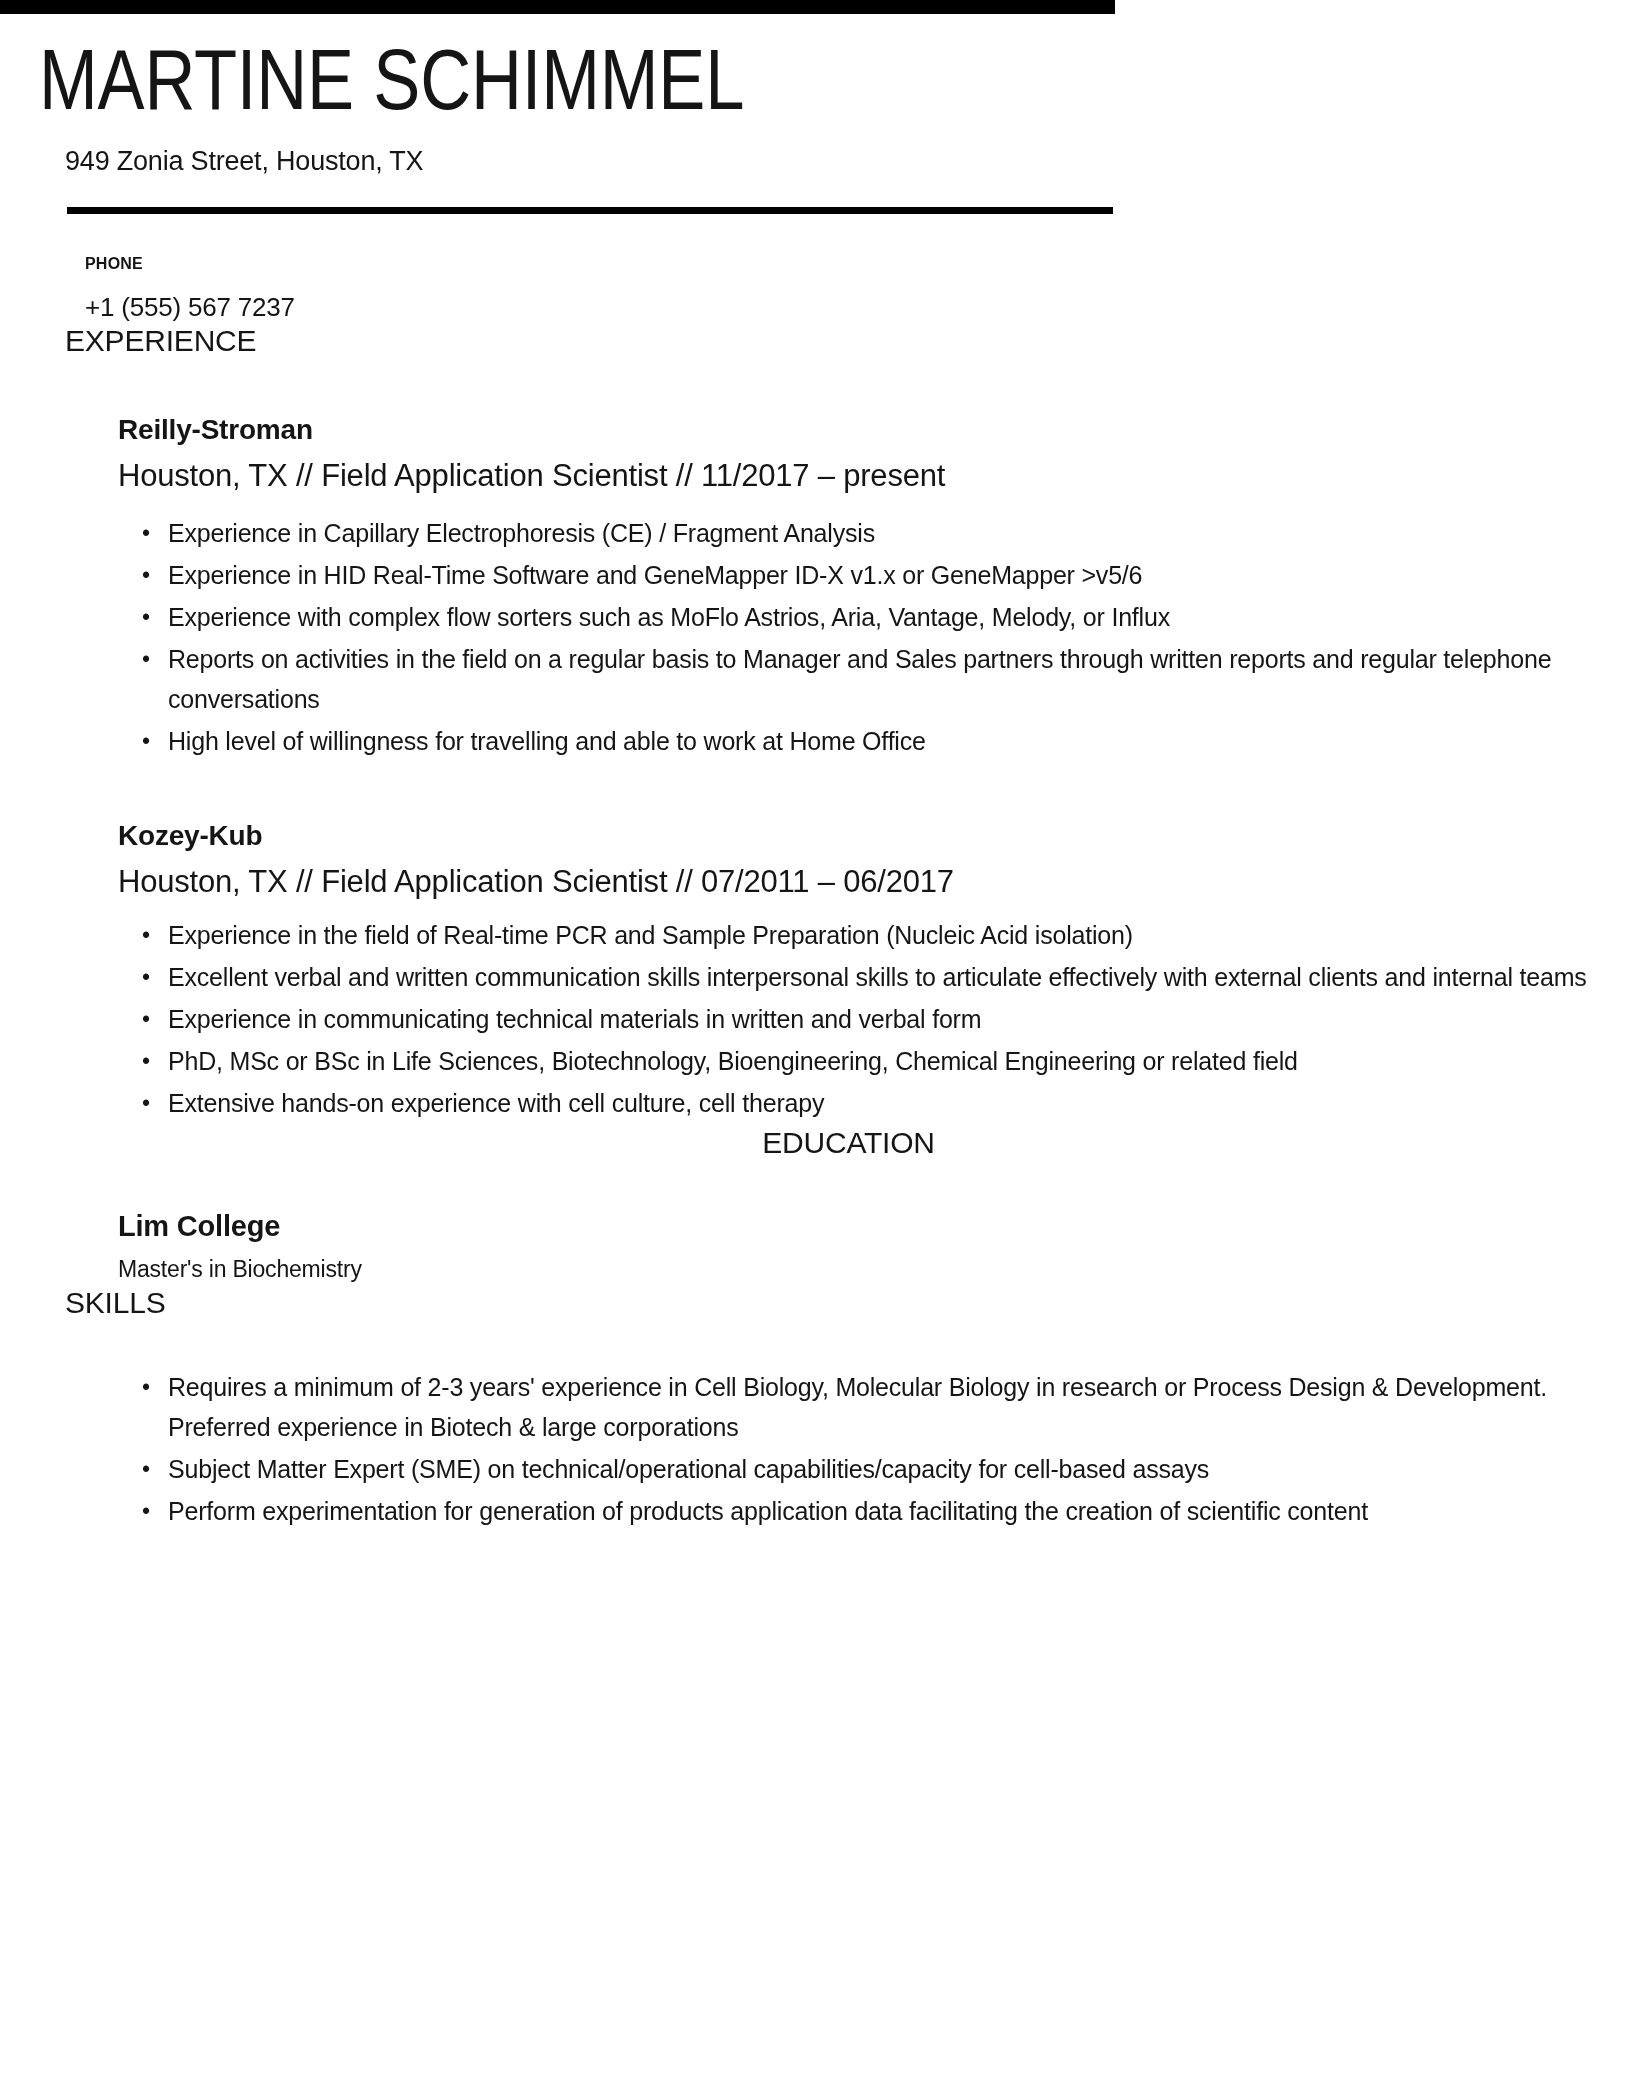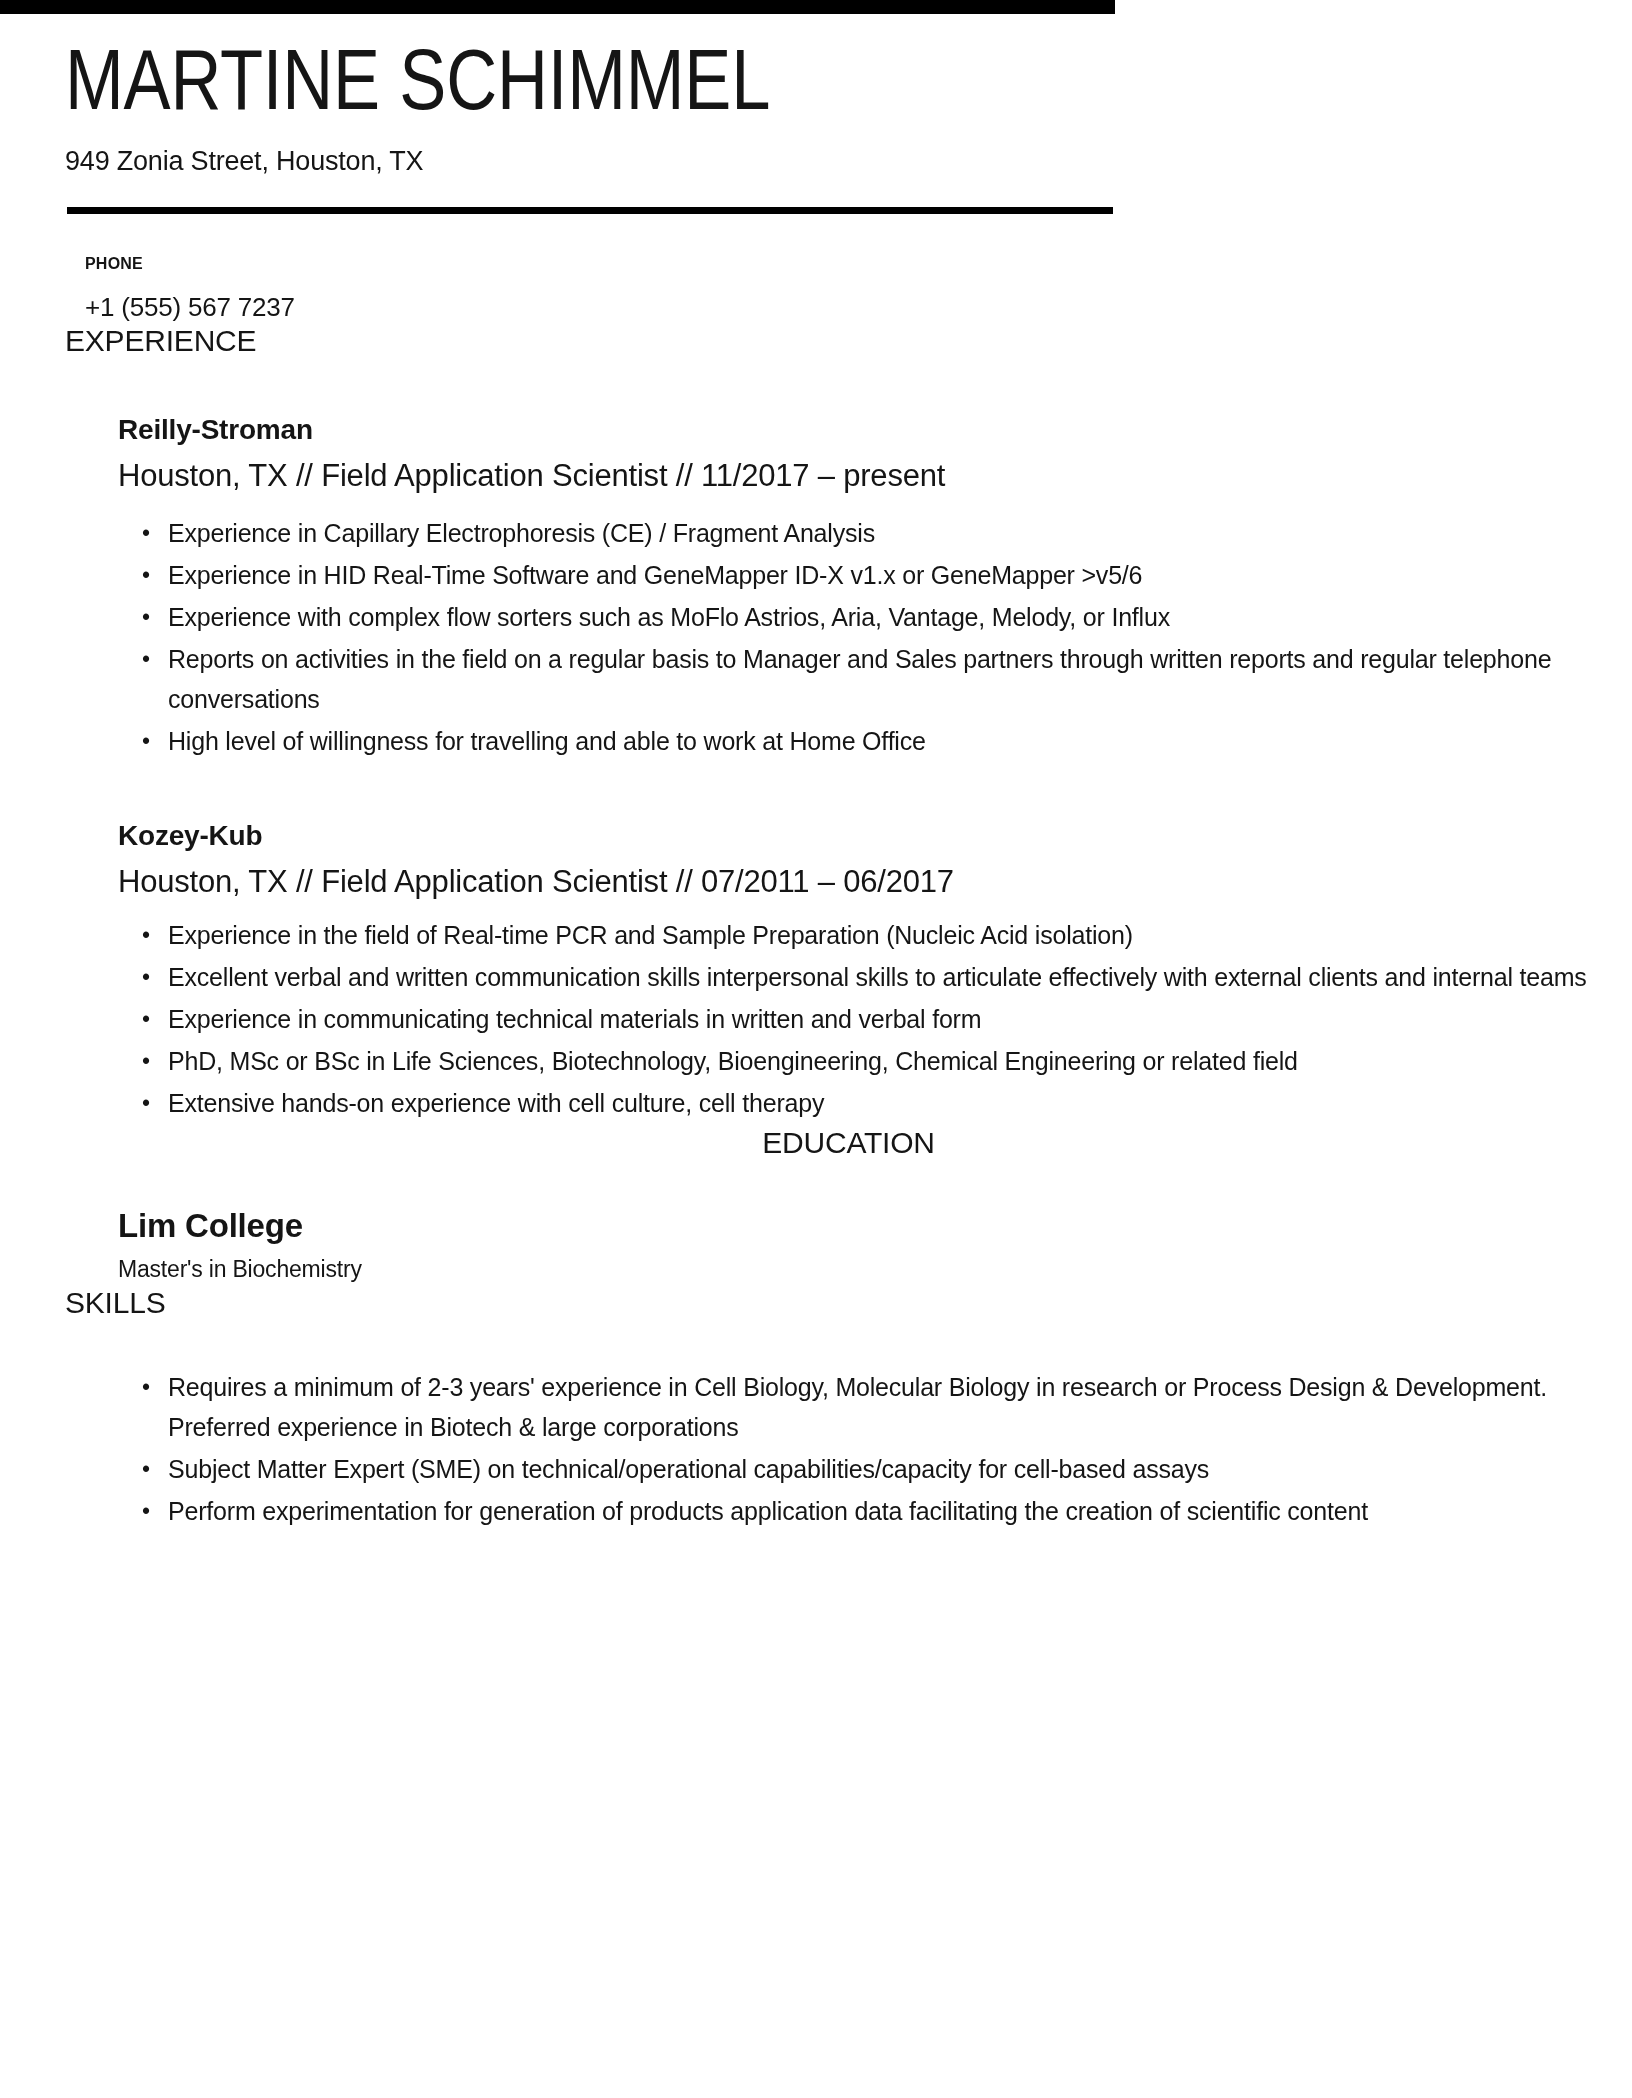--- a/index.html
+++ b/index.html
@@ -20,21 +20,21 @@
   .top-bar {
     position: absolute;
     top: 0;
     left: 0;
     width: 1115px;
     height: 14px;
     background: #000000;
   }
   .name {
     margin: 0;
-    padding: 36px 0 0 65px;
+    padding: 36px 0 0 39px;
     font-size: 86px;
     font-weight: 400;
     line-height: 1;
     white-space: nowrap;
   }
   .name-inner {
     display: inline-block;
     transform: scaleX(0.82);
     transform-origin: 0 50%;
   }
@@ -100,21 +100,21 @@
   ul.bullets li::before {
     content: "\2022";
     position: absolute;
     left: -26px;
     top: 0;
     font-size: 23px;
   }
   .education-title { margin-top: 96px; text-align: center; }
   .edu-school {
     margin: 48px 0 0 118px;
-    font-size: 33px;
+    font-size: 29px;
     font-weight: 700;
     line-height: 34px;
   }
   .edu-degree {
     margin: 10px 0 0 118px;
     font-size: 23px;
     line-height: 32px;
   }
   .skills-title { margin-top: 104px; }
   ul.bullets.skills { margin-top: 46px; }

